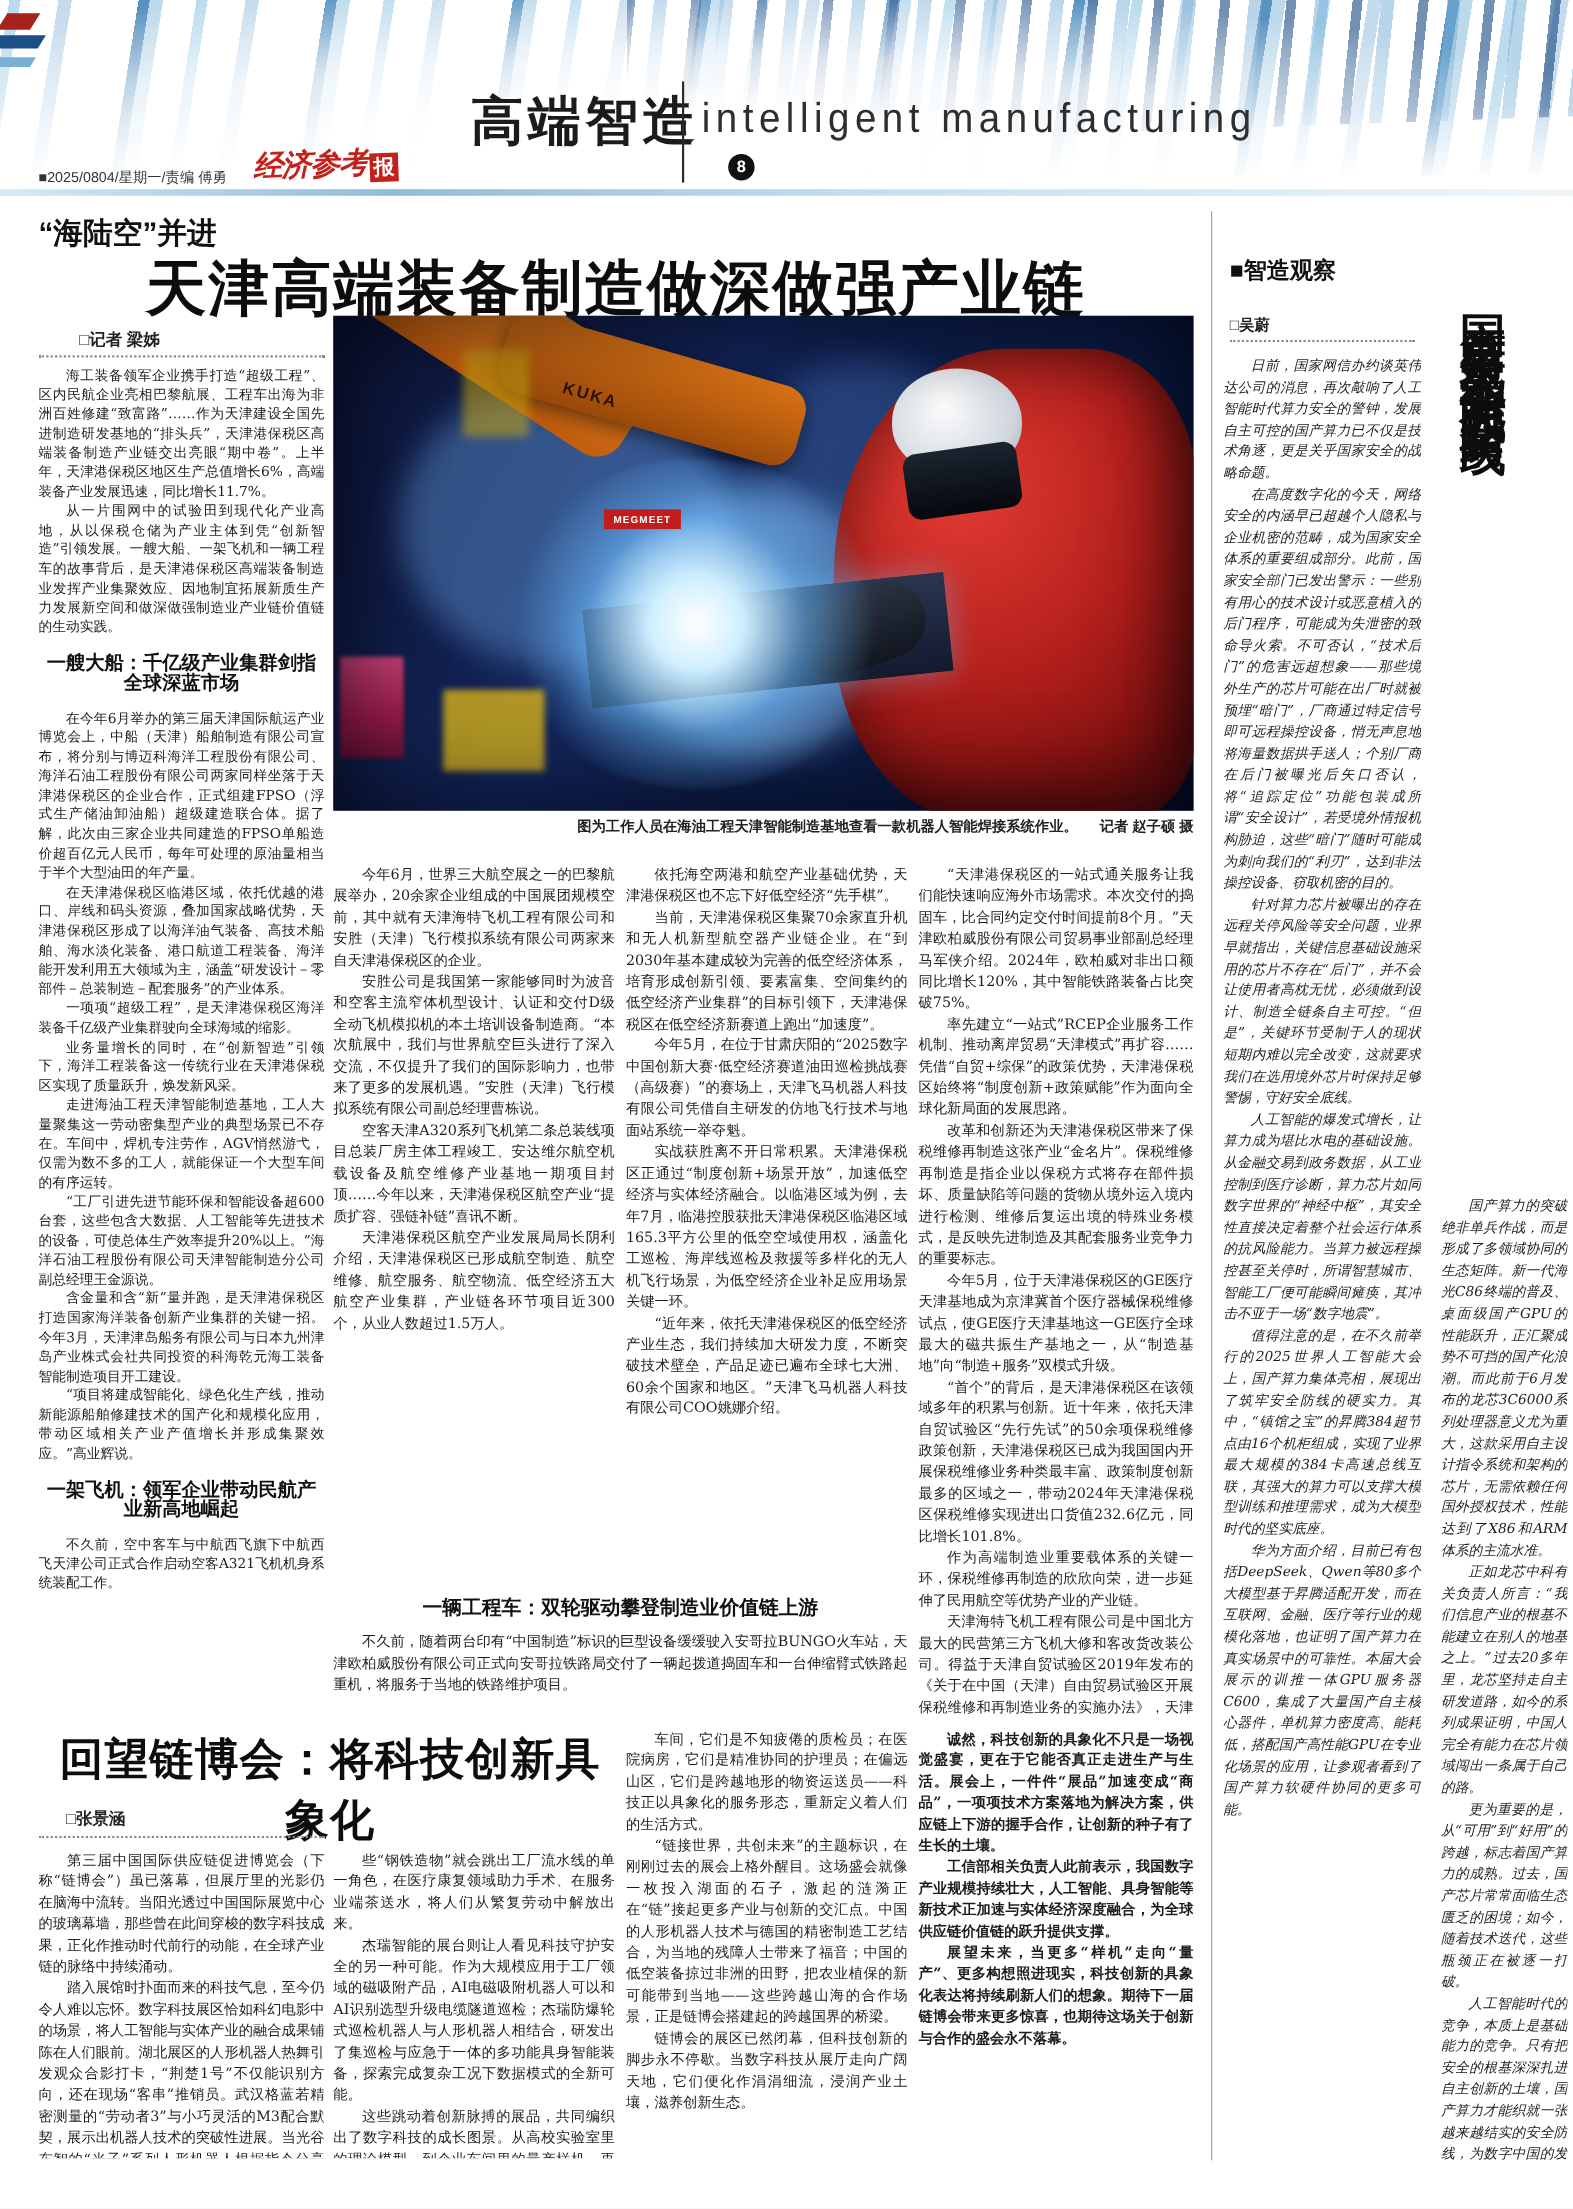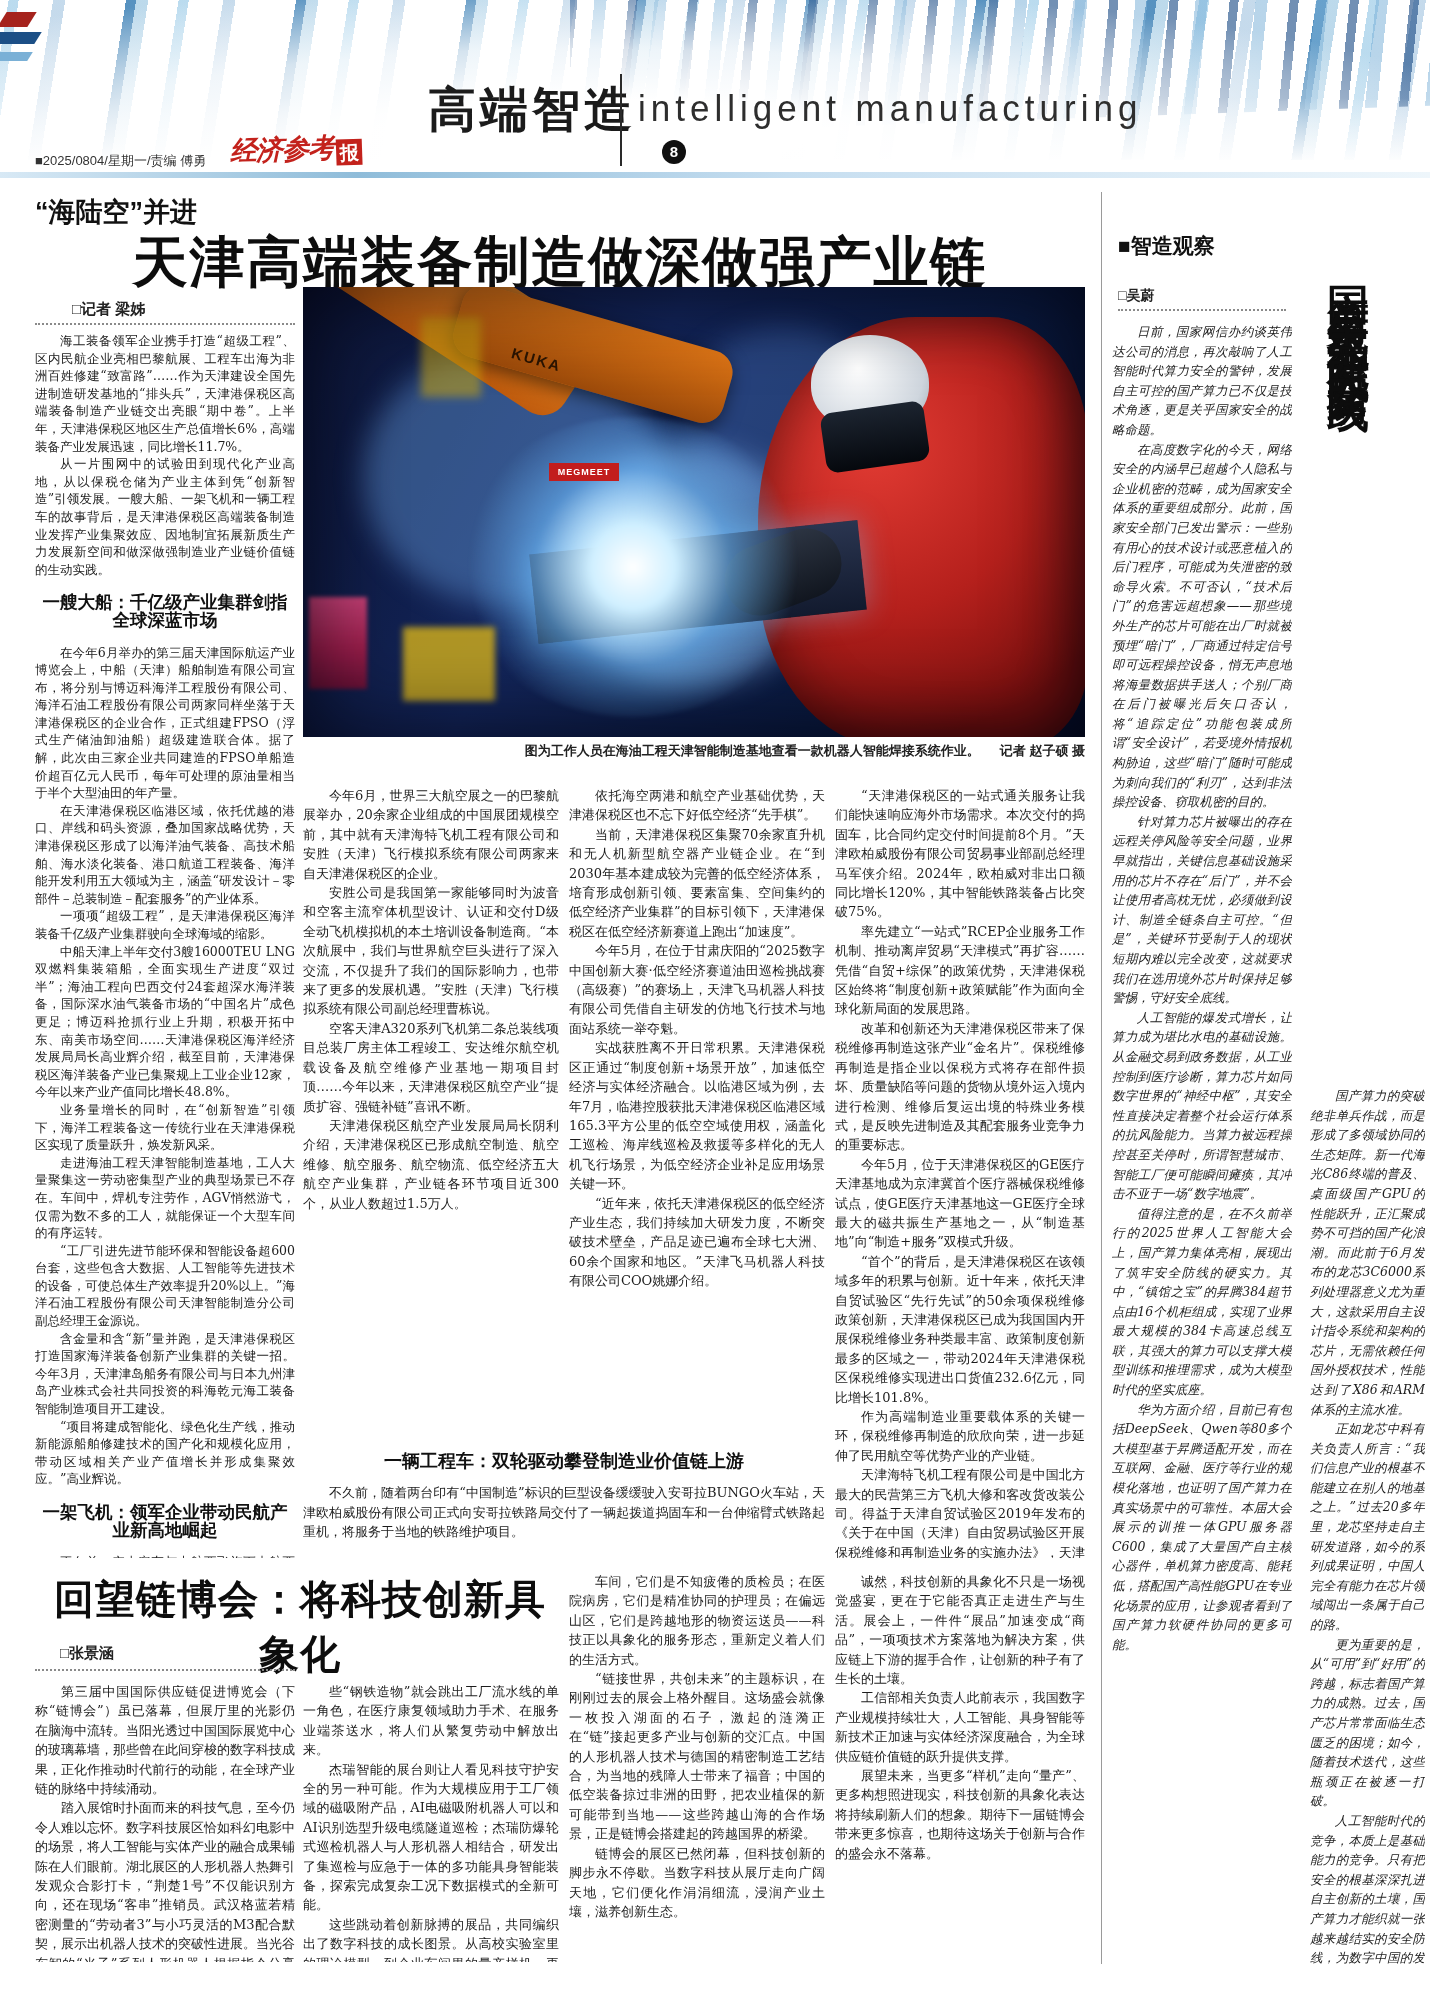--- a/index.html
+++ b/index.html
@@ -139,21 +139,20 @@
   <div class="colbox c-main" style="left:35px;top:332px;width:260px;height:1226px;">
     <div>
         <p>海工装备领军企业携手打造“超级工程”、区内民航企业亮相巴黎航展、工程车出海为非洲百姓修建“致富路”……作为天津建设全国先进制造研发基地的“排头兵”，天津港保税区高端装备制造产业链交出亮眼“期中卷”。上半年，天津港保税区地区生产总值增长6%，高端装备产业发展迅速，同比增长11.7%。</p>
         <p>从一片围网中的试验田到现代化产业高地，从以保税仓储为产业主体到凭“创新智造”引领发展。一艘大船、一架飞机和一辆工程车的故事背后，是天津港保税区高端装备制造业发挥产业集聚效应、因地制宜拓展新质生产力发展新空间和做深做强制造业产业链价值链的生动实践。</p>
       </div>
     <div class="sec-h">一艘大船：千亿级产业集群剑指全球深蓝市场</div>
     <div>
         <p>在今年6月举办的第三届天津国际航运产业博览会上，中船（天津）船舶制造有限公司宣布，将分别与博迈科海洋工程股份有限公司、海洋石油工程股份有限公司两家同样坐落于天津港保税区的企业合作，正式组建FPSO（浮式生产储油卸油船）超级建造联合体。据了解，此次由三家企业共同建造的FPSO单船造价超百亿元人民币，每年可处理的原油量相当于半个大型油田的年产量。</p>
         <p>在天津港保税区临港区域，依托优越的港口、岸线和码头资源，叠加国家战略优势，天津港保税区形成了以海洋油气装备、高技术船舶、海水淡化装备、港口航道工程装备、海洋能开发利用五大领域为主，涵盖“研发设计－零部件－总装制造－配套服务”的产业体系。</p>
         <p>一项项“超级工程”，是天津港保税区海洋装备千亿级产业集群驶向全球海域的缩影。</p>
-        <p>中船天津上半年交付3艘16000TEU LNG双燃料集装箱船，全面实现生产进度“双过半”；海油工程向巴西交付24套超深水海洋装备，国际深水油气装备市场的“中国名片”成色更足；博迈科抢抓行业上升期，积极开拓中东、南美市场空间……天津港保税区海洋经济发展局局长高业辉介绍，截至目前，天津港保税区海洋装备产业已集聚规上工业企业12家，今年以来产业产值同比增长48.8%。</p>
         <p>业务量增长的同时，在“创新智造”引领下，海洋工程装备这一传统行业在天津港保税区实现了质量跃升，焕发新风采。</p>
         <p>走进海油工程天津智能制造基地，工人大量聚集这一劳动密集型产业的典型场景已不存在。车间中，焊机专注劳作，AGV悄然游弋，仅需为数不多的工人，就能保证一个大型车间的有序运转。</p>
         <p>“工厂引进先进节能环保和智能设备超600台套，这些包含大数据、人工智能等先进技术的设备，可使总体生产效率提升20%以上。”海洋石油工程股份有限公司天津智能制造分公司副总经理王金源说。</p>
         <p>含金量和含“新”量并跑，是天津港保税区打造国家海洋装备创新产业集群的关键一招。今年3月，天津津岛船务有限公司与日本九州津岛产业株式会社共同投资的科海乾元海工装备智能制造项目开工建设。</p>
         <p>“项目将建成智能化、绿色化生产线，推动新能源船舶修建技术的国产化和规模化应用，带动区域相关产业产值增长并形成集聚效应。”高业辉说。</p>
       </div>
     <div class="sec-h">一架飞机：领军企业带动民航产业新高地崛起</div>
     <div>
         <p>不久前，空中客车与中航西飞旗下中航西飞天津公司正式合作启动空客A321飞机机身系统装配工作。</p>
       </div>
@@ -241,19 +240,19 @@
   <div class="colbox c-mid" style="left:303px;top:1682px;width:256px;height:280px;">
       <p>些“钢铁造物”就会跳出工厂流水线的单一角色，在医疗康复领域助力手术、在服务业端茶送水，将人们从繁复劳动中解放出来。</p>
       <p>杰瑞智能的展台则让人看见科技守护安全的另一种可能。作为大规模应用于工厂领域的磁吸附产品，AI电磁吸附机器人可以和AI识别选型升级电缆隧道巡检；杰瑞防爆轮式巡检机器人与人形机器人相结合，研发出了集巡检与应急于一体的多功能具身智能装备，探索完成复杂工况下数据模式的全新可能。</p>
       <p>这些跳动着创新脉搏的展品，共同编织出了数字科技的成长图景。从高校实验室里的理论模型，到企业车间里的量产样机，再到如今跨越重洋的成熟产品，每一步跨越都凝聚着科研人员的心血。当科技有了温度，它便不再是冰冷的代码与零件，而是能化作守护与陪伴的力量，走进千家万户。在工厂</p>
     </div>
   <div class="colbox c-mid" style="left:569px;top:1572px;width:256px;height:390px;">
       <p>车间，它们是不知疲倦的质检员；在医院病房，它们是精准协同的护理员；在偏远山区，它们是跨越地形的物资运送员——科技正以具象化的服务形态，重新定义着人们的生活方式。</p>
       <p>“链接世界，共创未来”的主题标识，在刚刚过去的展会上格外醒目。这场盛会就像一枚投入湖面的石子，激起的涟漪正在“链”接起更多产业与创新的交汇点。中国的人形机器人技术与德国的精密制造工艺结合，为当地的残障人士带来了福音；中国的低空装备掠过非洲的田野，把农业植保的新可能带到当地——这些跨越山海的合作场景，正是链博会搭建起的跨越国界的桥梁。</p>
       <p>链博会的展区已然闭幕，但科技创新的脚步永不停歇。当数字科技从展厅走向广阔天地，它们便化作涓涓细流，浸润产业土壤，滋养创新生态。</p>
     </div>
-  <div class="colbox c-mid" style="left:835px;top:1572px;width:250px;height:390px;">
+  <div class="colbox c-mid" style="left:835px;top:1572px;width:250px;height:390px;font-weight:bold;">
       <p>诚然，科技创新的具象化不只是一场视觉盛宴，更在于它能否真正走进生产与生活。展会上，一件件“展品”加速变成“商品”，一项项技术方案落地为解决方案，供应链上下游的握手合作，让创新的种子有了生长的土壤。</p>
       <p>工信部相关负责人此前表示，我国数字产业规模持续壮大，人工智能、具身智能等新技术正加速与实体经济深度融合，为全球供应链价值链的跃升提供支撑。</p>
       <p>展望未来，当更多“样机”走向“量产”、更多构想照进现实，科技创新的具象化表达将持续刷新人们的想象。期待下一届链博会带来更多惊喜，也期待这场关于创新与合作的盛会永不落幕。</p>
     </div>
 
 </div>
 
 </body></html>

